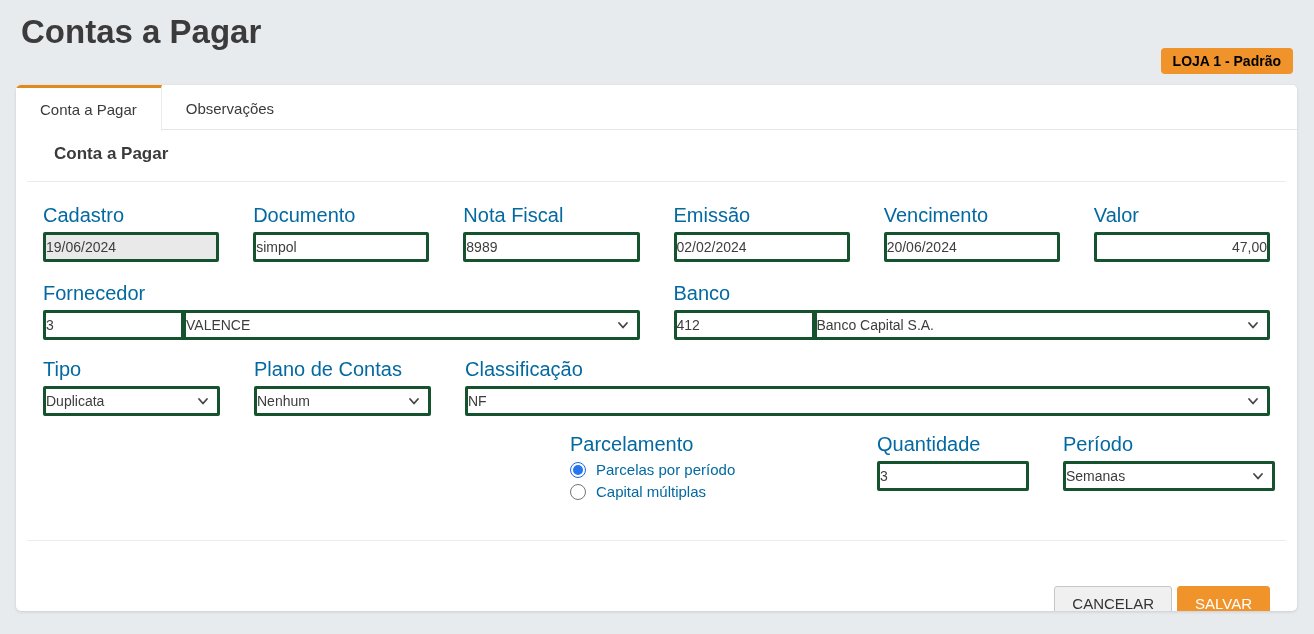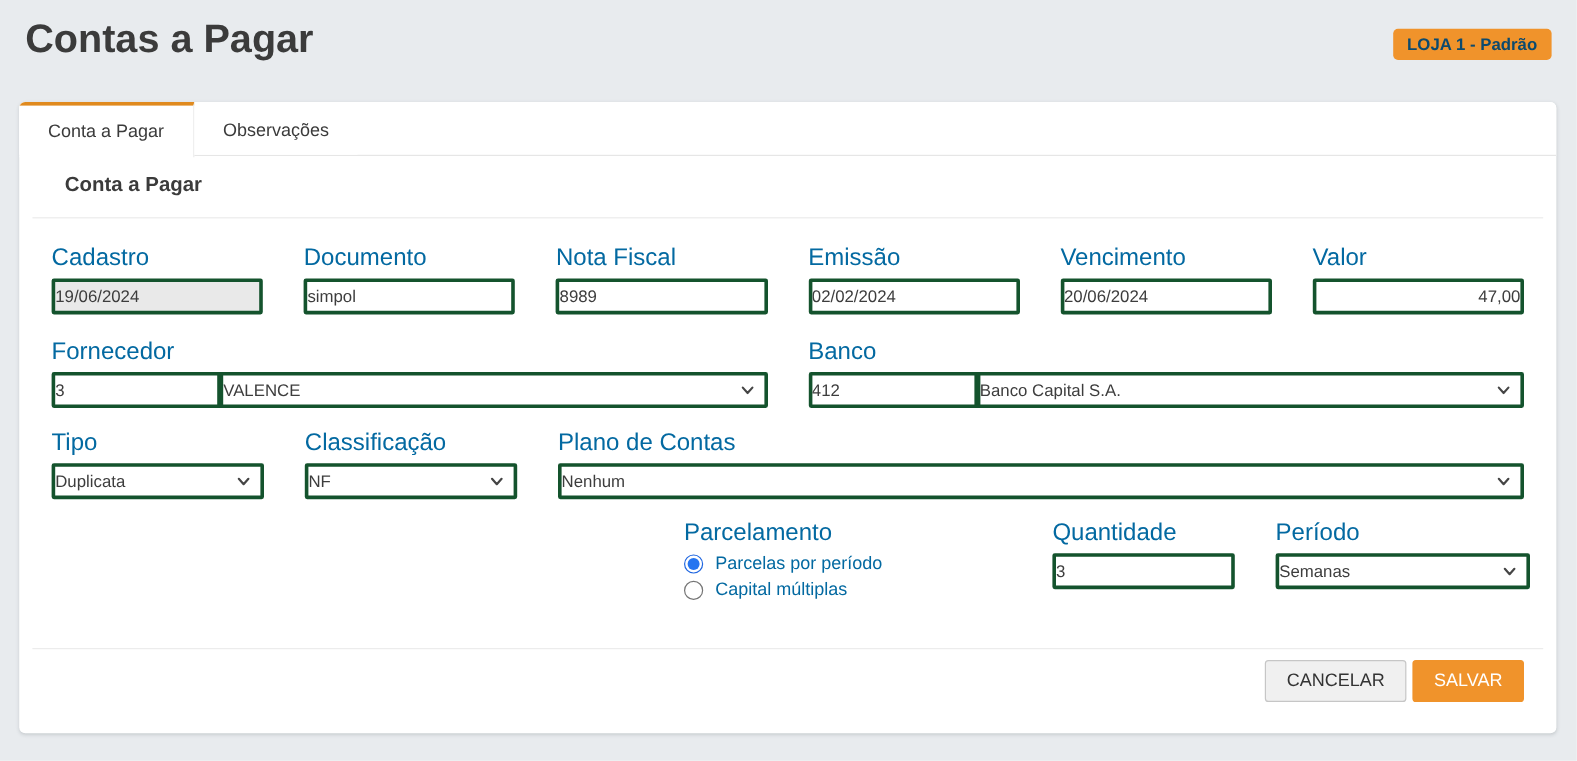--- a/index.html
+++ b/index.html
@@ -8,22 +8,22 @@
     width:1314px; height:634px;
     background:#e8ebee;
     font-family:"Liberation Sans", sans-serif;
     color:#3d3d3d;
     overflow:hidden;
   }
   
   .page-header { position:relative; height:54px; padding:13px 21px 0; }
   .page-title { margin:0; font-size:33px; font-weight:700; color:#3b3b3b; letter-spacing:0; }
   .store-badge {
-    position:absolute; top:24px; right:21px;
-    background:#f0932b; color:#0c4a6e;
+    position:absolute; top:48px; right:21px;
+    background:#f0932b; color:#000000;
     font-size:14px; font-weight:bold;
     padding:5px 12px; border-radius:4px; line-height:16px;
   }
   
   .panel {
     margin:31px 17px 0 16px;
     width:1281px; height:526px;
     background:#fff;
     border-radius:5px;
     box-shadow:0 1px 3px rgba(60,70,80,0.18);
@@ -100,21 +100,21 @@
   
   .footer {
     margin:35px 11px 0;
     border-top:1px solid #ececec;
     padding:9px 16px 0;
     display:flex; justify-content:flex-end; gap:5px;
   }
   .btn {
     height:35px; border-radius:3px;
     font-size:15px; font-family:"Liberation Sans", sans-serif;
-    padding:0 17px; cursor:pointer; line-height:33px;
+    padding:0 17px; cursor:pointer; line-height:33px;margin-top:36px;
   }
   .btn-cancel { background:#f0f0f0; border:1px solid #c6c6c6; color:#333; }
   .btn-save { background:#f0932b; border:1px solid #f0932b; color:#fff; }
 </style>
 </head>
 <body>
 
 <div class="page-header">
   <h1 class="page-title">Contas a Pagar</h1>
   <span class="store-badge">LOJA 1 - Padrão</span>
@@ -207,37 +207,37 @@
             <option>Duplicata</option>
           </select>
           <span class="chevron">
             <svg width="12" height="12" viewBox="0 0 12 12">
                 <polyline points="2,4 6,8.5 10,4" fill="none" stroke="#454545" stroke-width="1.8" stroke-linecap="round" stroke-linejoin="round"></polyline>
               </svg>
           </span>
         </div>
       </div>
       <div class="field">
+        <label class="field-label">Plano de Contas</label>
+        <div class="select-wrap">
+          <select class="select">
+            <option>Nenhum</option>
+          </select>
+          <span class="chevron">
+            <svg width="12" height="12" viewBox="0 0 12 12">
+                <polyline points="2,4 6,8.5 10,4" fill="none" stroke="#454545" stroke-width="1.8" stroke-linecap="round" stroke-linejoin="round"></polyline>
+              </svg>
+          </span>
+        </div>
+      </div>
+      <div class="field">
         <label class="field-label">Classificação</label>
         <div class="select-wrap">
           <select class="select">
             <option>NF</option>
-          </select>
-          <span class="chevron">
-            <svg width="12" height="12" viewBox="0 0 12 12">
-                <polyline points="2,4 6,8.5 10,4" fill="none" stroke="#454545" stroke-width="1.8" stroke-linecap="round" stroke-linejoin="round"></polyline>
-              </svg>
-          </span>
-        </div>
-      </div>
-      <div class="field">
-        <label class="field-label">Plano de Contas</label>
-        <div class="select-wrap">
-          <select class="select">
-            <option>Nenhum</option>
           </select>
           <span class="chevron">
             <svg width="12" height="12" viewBox="0 0 12 12">
                 <polyline points="2,4 6,8.5 10,4" fill="none" stroke="#454545" stroke-width="1.8" stroke-linecap="round" stroke-linejoin="round"></polyline>
               </svg>
           </span>
         </div>
       </div>
     </div>
 

